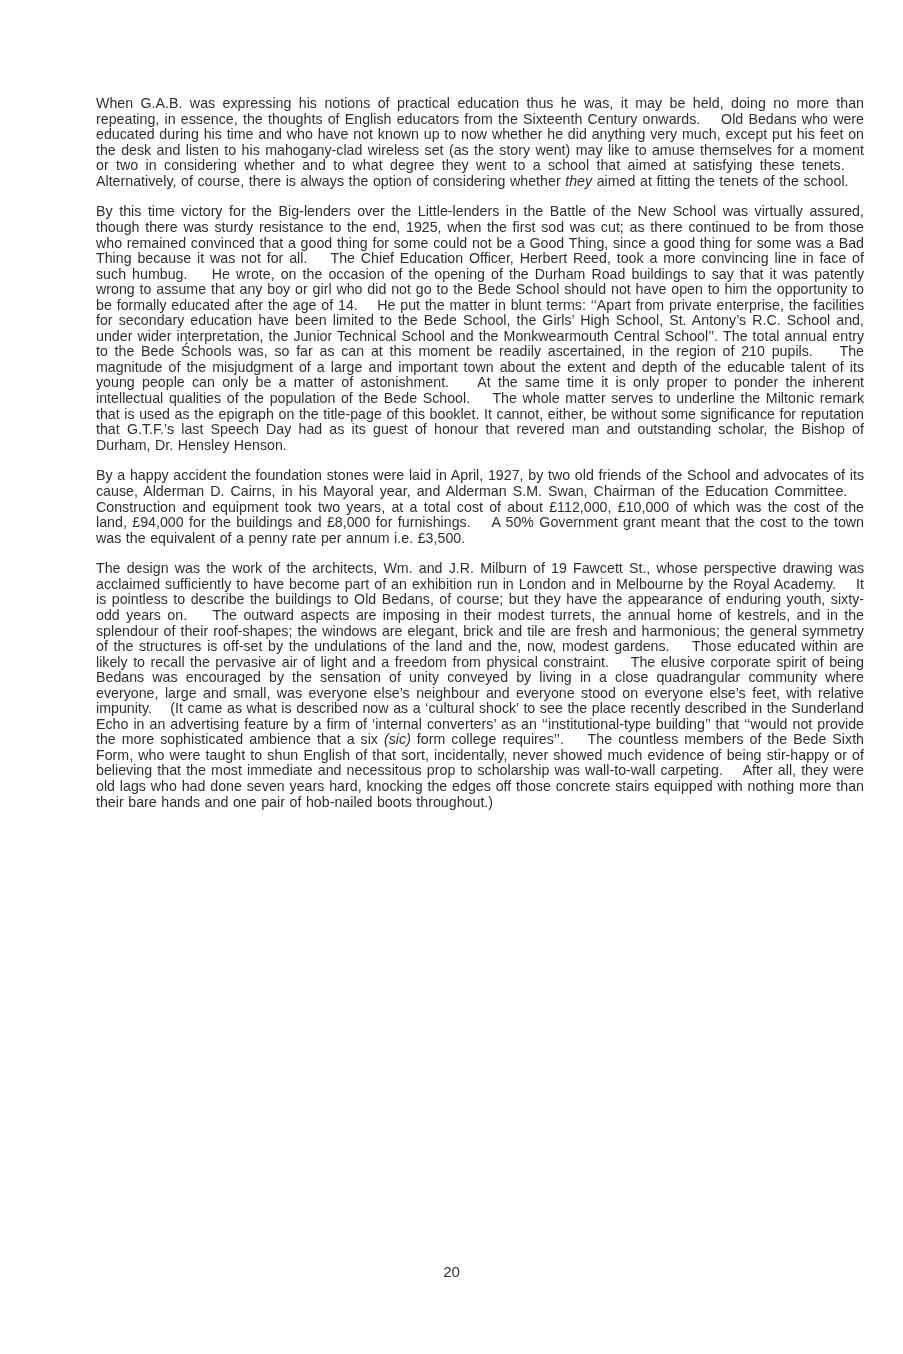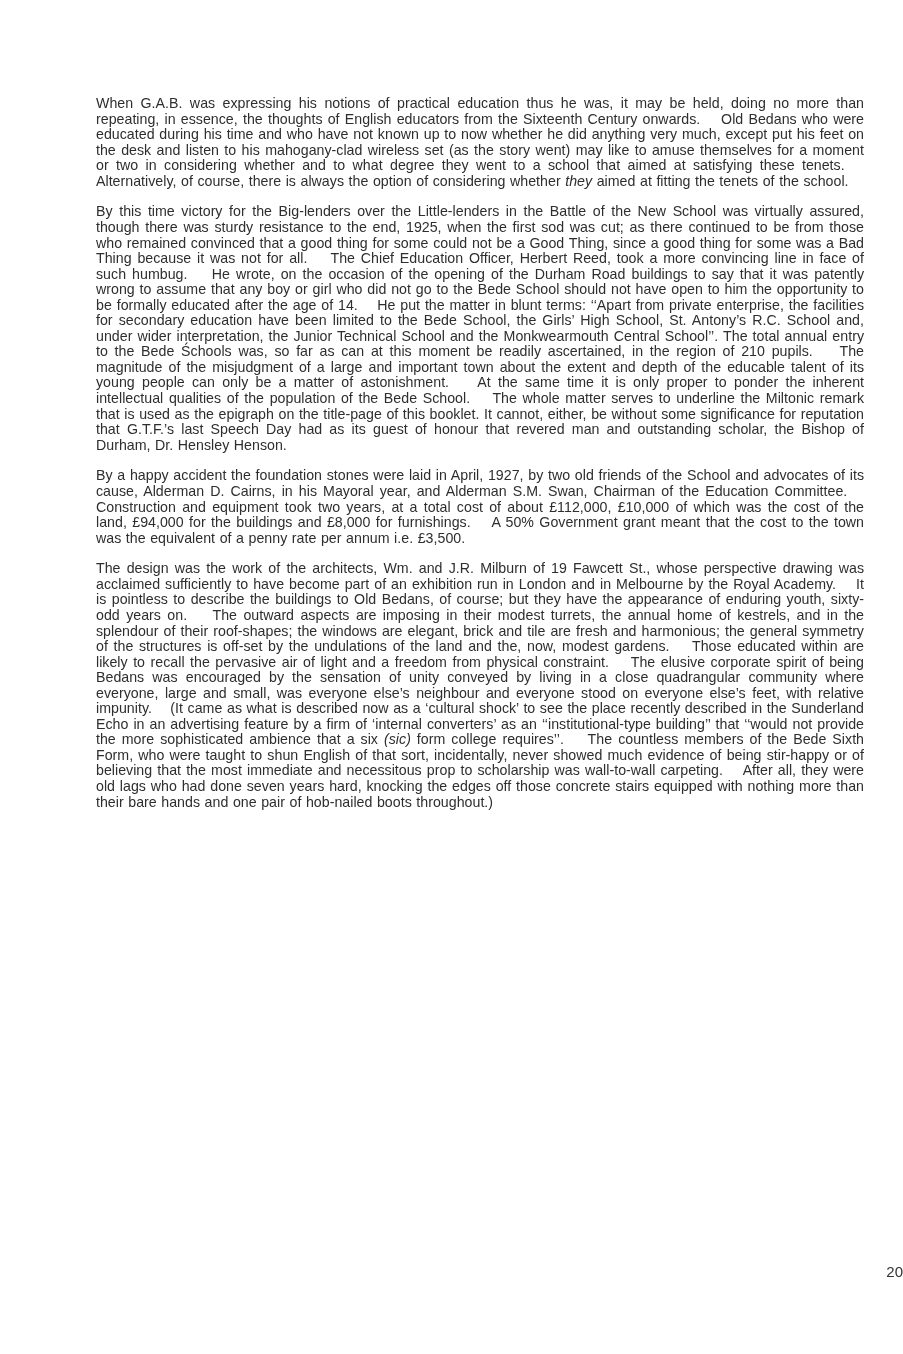--- a/index.html
+++ b/index.html
@@ -30,21 +30,21 @@
       letter-spacing: 0.02px;
       word-spacing: 0.6px;
     }
     .para em {
     }
     .page-number {
       position: absolute;
       left: 0;
       width: 903px;
       top: 1263px;
-      text-align: right;
+      text-align: center;
       font-size: 15px;
       color: #333333;
     }
   </style>
 </head>
 <body>
 
 <div class="page">
   <p class="para"><span>When G.A.B. was expressing his notions of practical education thus he was, it may be held, doing no more than repeating, in essence, the thoughts of English educators from the Sixteenth Century onwards.&nbsp;&nbsp;&nbsp; Old Bedans who were educated during his time and who have not known up to now whether he did anything very much, except put his feet on the desk and listen to his mahogany-clad wireless set (as the story went) may like to amuse themselves for a moment or two in considering whether and to what degree they went to a school that aimed at satisfying these tenets.&nbsp;&nbsp;&nbsp; Alternatively, of course, there is always the option of considering whether </span><em>they</em><span> aimed at fitting the tenets of the school.</span></p>
 

